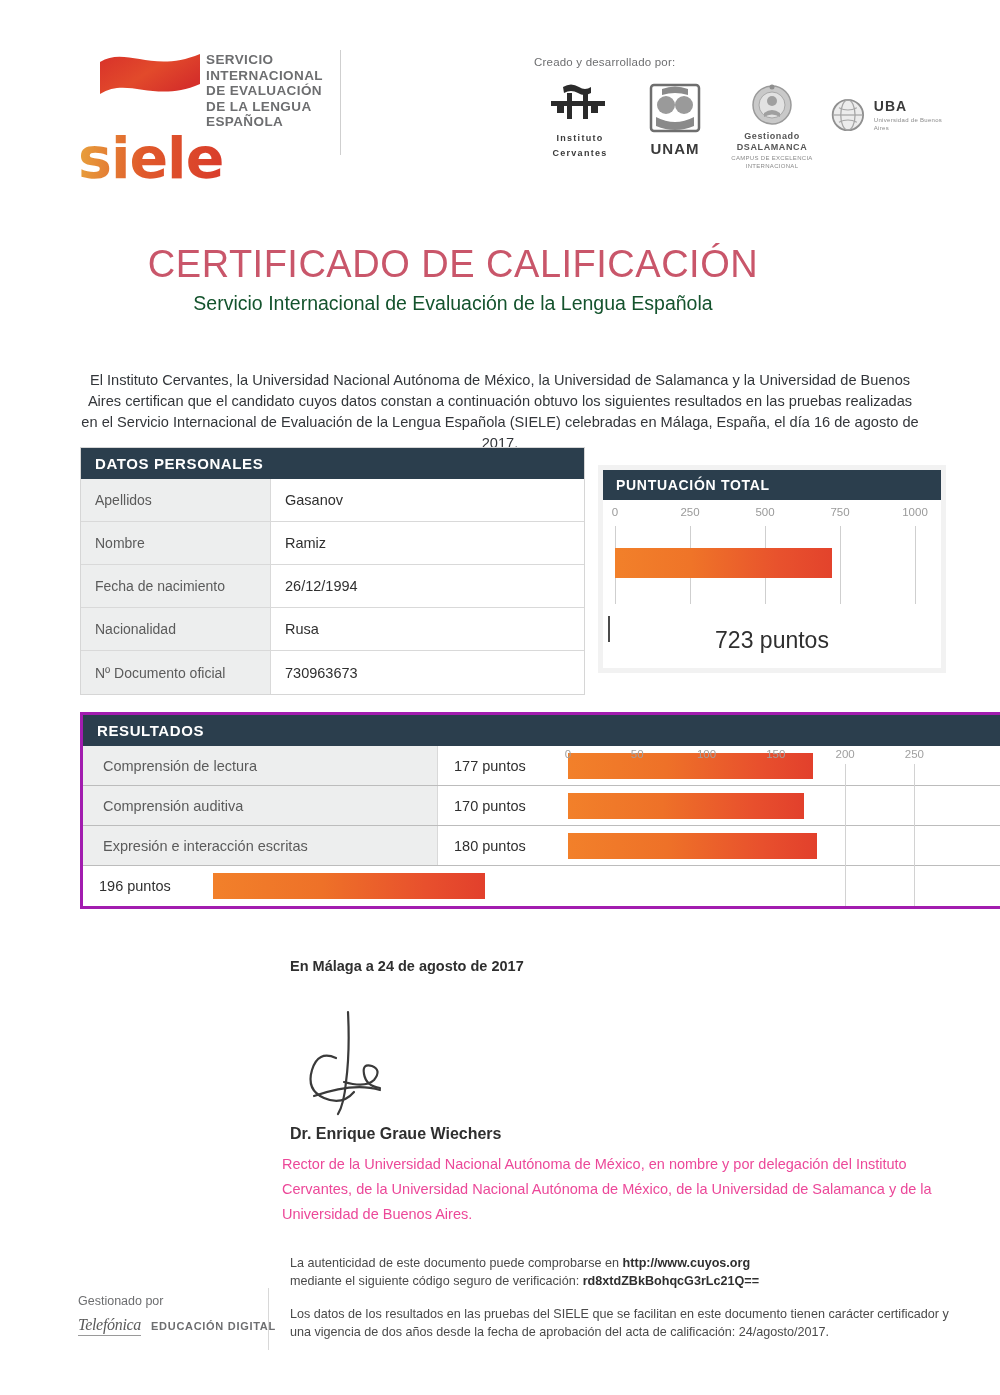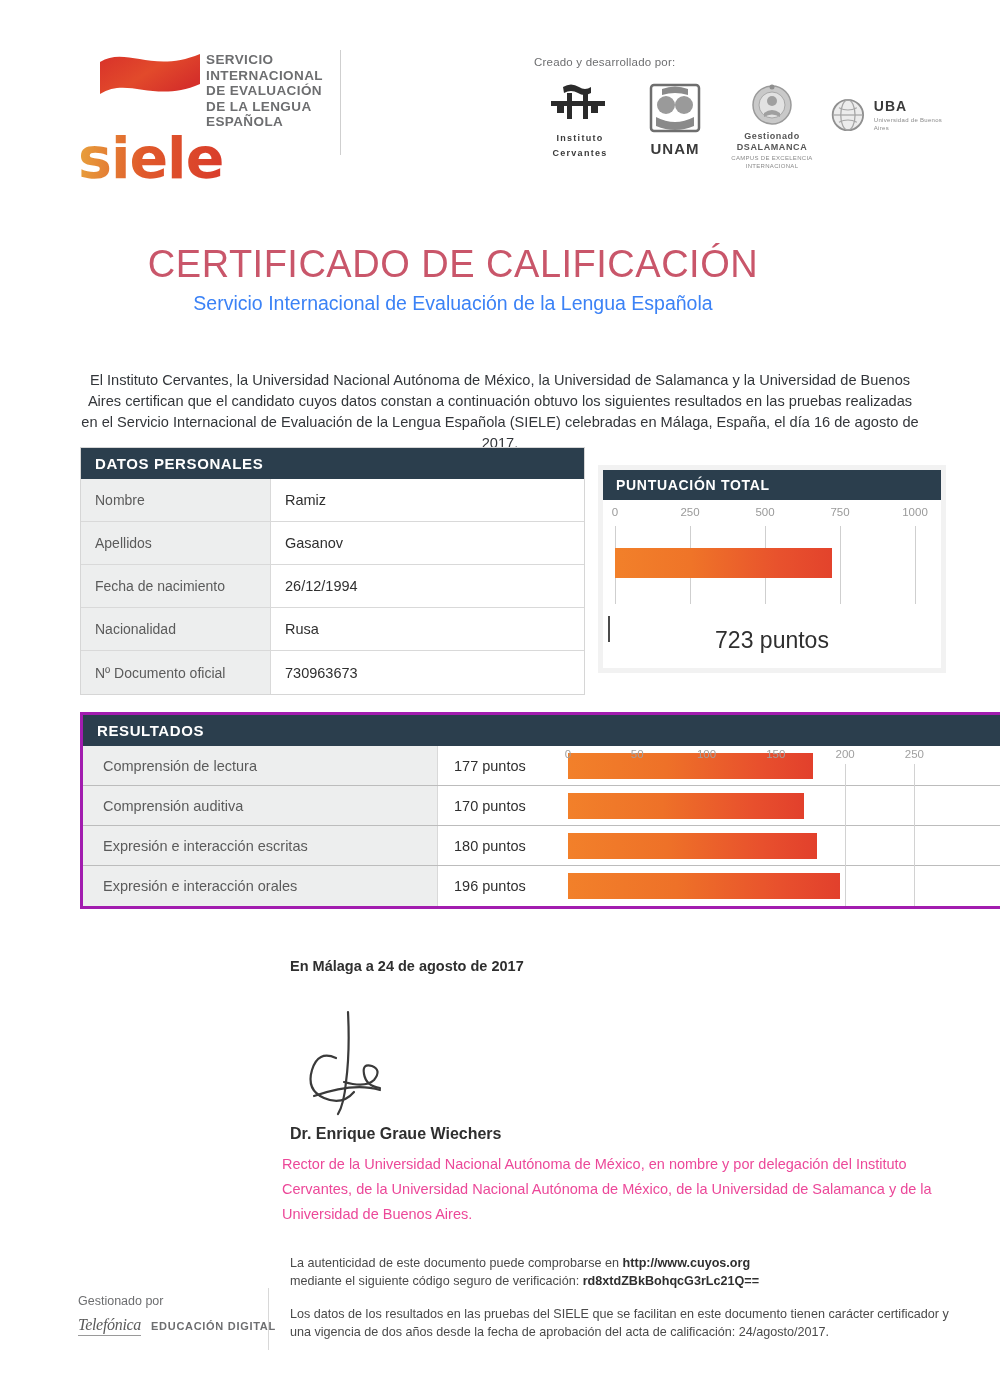--- a/index.html
+++ b/index.html
@@ -43,21 +43,21 @@
   .logo-cap-lg { font-size: 15px; font-weight: bold; letter-spacing: 1px; margin-top: 3px; color: #3a3a3a; }
   .logo-tiny { font-size: 6px; line-height: 8px; color: #8a8a8a; letter-spacing: .3px; margin-top: 2px; }
   .usal-name { font-size: 9px; font-weight: bold; line-height: 10.5px; color: #555; letter-spacing: .6px; }
 
   
   .title-block { position: absolute; top: 243px; left: 0; width: 906px; text-align: center; }
   .title-main {
     font-size: 38px; letter-spacing: .5px; color: #c9566a; font-weight: normal;
     font-family: "Liberation Sans", sans-serif;
   }
-  .title-sub { font-size: 19.5px; color: #3b82f6; margin-top: 6px; }
+  .title-sub { font-size: 19.5px; color: #14532d; margin-top: 6px; }
 
   
   .intro {
     position: absolute; top: 370px; left: 80px; width: 840px;
     font-size: 14.6px; line-height: 21px; color: #33363a; text-align: center;
   }
 
   
   .bar-head {
     background: #2b3e4d; color: #ffffff;
@@ -209,26 +209,26 @@
     <div class="title-main">CERTIFICADO DE CALIFICACIÓN</div>
     <div class="title-sub">Servicio Internacional de Evaluación de la Lengua Española</div>
   </div>
 
   <div class="intro">El Instituto Cervantes, la Universidad Nacional Autónoma de México, la Universidad de Salamanca y la Universidad de Buenos Aires certifican que el candidato cuyos datos constan a continuación obtuvo los siguientes resultados en las pruebas realizadas en el Servicio Internacional de Evaluación de la Lengua Española (SIELE) celebradas en Málaga, España, el día 16 de agosto de 2017.</div>
 
   <div class="personal">
     <div class="bar-head">DATOS PERSONALES</div>
     <div id="personal-rows">
         <div class="prow">
+          <div class="plabel">Apellidos</div>
+          <div class="pvalue">Gasanov</div>
+        </div>
+        <div class="prow">
           <div class="plabel">Nombre</div>
           <div class="pvalue">Ramiz</div>
-        </div>
-        <div class="prow">
-          <div class="plabel">Apellidos</div>
-          <div class="pvalue">Gasanov</div>
         </div>
         <div class="prow">
           <div class="plabel">Fecha de nacimiento</div>
           <div class="pvalue">26/12/1994</div>
         </div>
         <div class="prow">
           <div class="plabel">Nacionalidad</div>
           <div class="pvalue">Rusa</div>
         </div>
         <div class="prow">
@@ -278,21 +278,20 @@
             </div>
           </div>
           <div class="rrow">
             <div class="rlabel">Expresión e interacción escritas</div>
             <div class="rscore">180 puntos</div>
             <div class="rchart">
               <div class="rbar" style="width: 249.382px;"></div>
             </div>
           </div>
           <div class="rrow">
-            <div class="rlabel">Expresión e interacción orales</div>
             <div class="rscore">196 puntos</div>
             <div class="rchart">
               <div class="rbar" style="width: 271.549px;"></div>
             </div>
           </div>
         </div>
       <div class="raxis" id="results-axis">
           <div class="rtick-lbl" style="left: 0px;">0</div>
           <div class="rtick-lbl" style="left: 69.2727px;">50</div>
           <div class="rtick-lbl" style="left: 138.545px;">100</div>

